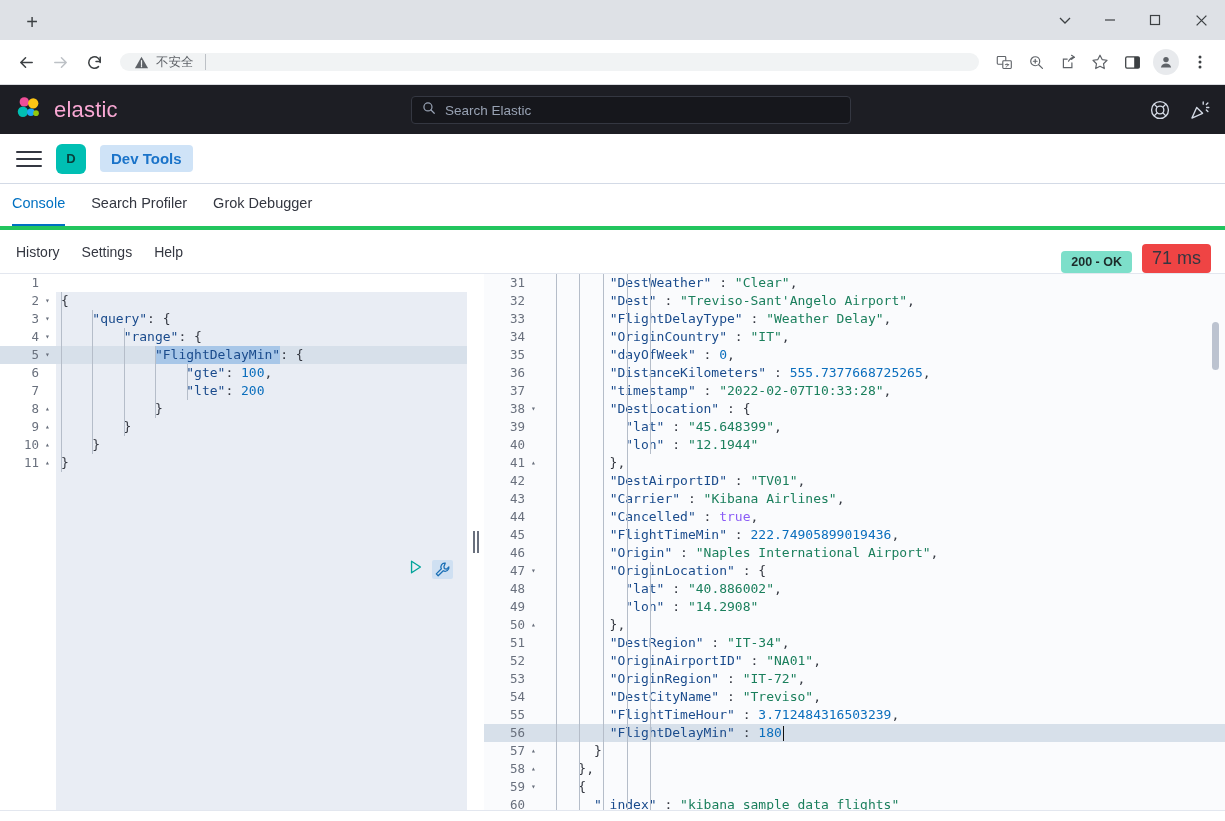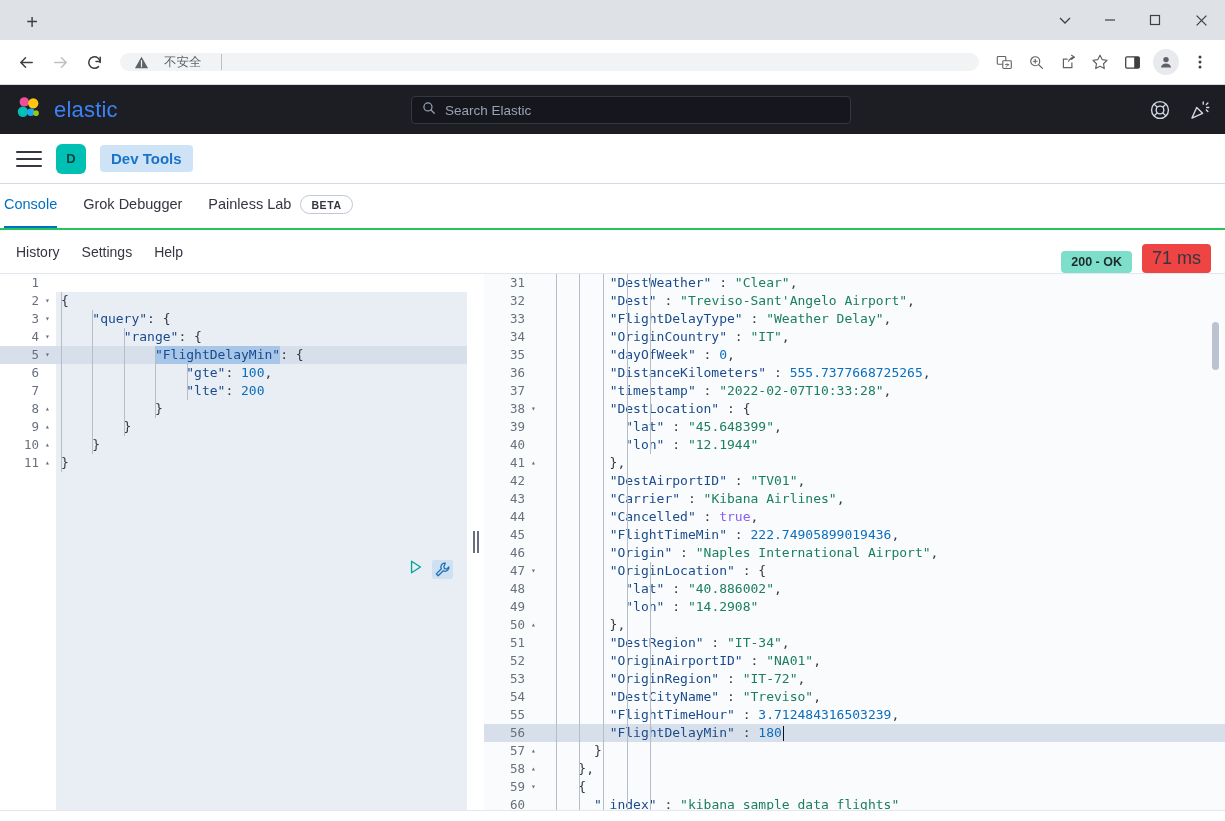--- a/index.html
+++ b/index.html
@@ -71,21 +71,21 @@
     color: #5f6368;
   }
   .omnibox {
     flex: 1 1 auto;
     height: 18px;
     background: #f1f3f4;
     border-radius: 16px;
     display: flex; align-items: center;
     padding: 0 14px;
     margin: 0 8px;
-    gap: 15px;
+    gap: 7px;
     min-width: 0;
   }
   .warn-icon { width: 15px; height: 15px; flex: 0 0 15px; }
   .insecure-label {
     font-size: 12.5px; color: #5f6368;
     white-space: nowrap;
   }
   .omni-sep {
     width: 1px; height: 16px; background: #bdc1c6; flex: 0 0 1px;
     margin: 0 4px;
@@ -108,21 +108,21 @@
   
   .elastic-header {
     height: 49px;
     background: #1d1e24;
     display: flex; align-items: center;
     padding: 0 14px;
     position: relative;
   }
   .brand { display: flex; align-items: center; gap: 10px; }
   .brand-name {
-    color: #3b82f6; font-size: 22px; font-weight: 400;
+    color: #f9a8d4; font-size: 22px; font-weight: 400;
     letter-spacing: .2px;
   }
   .global-search {
     position: absolute; left: 411px; top: 11px;
     width: 440px; height: 28px;
     background: #16171c;
     border: 1px solid #343741;
     border-radius: 4px;
     display: flex; align-items: center;
     padding: 0 10px; gap: 9px;
@@ -152,23 +152,23 @@
   .crumb-pill {
     background: #cfe3f7; color: #1a73c9;
     font-size: 15px; font-weight: 600;
     border-radius: 4px;
     padding: 5px 11px;
   }
 
   .tabs-bar {
     height: 46px;
     background: #ffffff;
-    border-bottom: 2px solid #22c55e;
+    border-bottom: 4px solid #22c55e;
     display: flex; align-items: stretch;
-    padding: 0 4px; gap: 26px;
+    padding: 0 12px; gap: 26px;
   }
   .app-tab {
     display: flex; align-items: center; gap: 9px;
     font-size: 14.5px; color: #343741;
     border-bottom: 2px solid transparent;
     padding-bottom: 2px;
   }
   .app-tab.active { color: #0071c2; border-bottom-color: #0071c2; font-weight: 400;}
   .beta-badge {
     border: 1px solid #c2c8d4; border-radius: 12px;
@@ -456,25 +456,24 @@
     </div>
   <div class="space-avatar">D</div>
   <div class="crumb-pill">Dev Tools</div>
 </div>
 
 <div class="tabs-bar">
   <div class="app-tab active">
     <span>Console</span>
   </div>
   <div class="app-tab">
+    <span>Search Profiler</span>
+  </div>
+  <div class="app-tab">
     <span>Grok Debugger</span>
-  </div>
-  <div class="app-tab">
-    <span>Painless Lab</span>
-    <span class="beta-badge">BETA</span>
   </div>
 </div>
 
 <div class="console-menu">
   <div class="cmenu-item">History</div>
   <div class="cmenu-item">Settings</div>
   <div class="cmenu-item">Help</div>
   <div class="status-wrap">
     <span class="status-ok">200 - OK</span>
     <span class="status-ms">71 ms</span>

